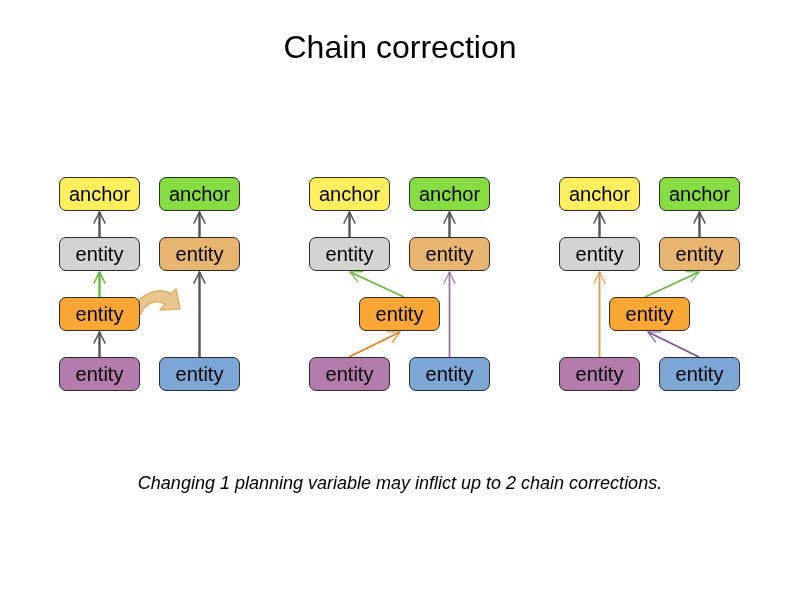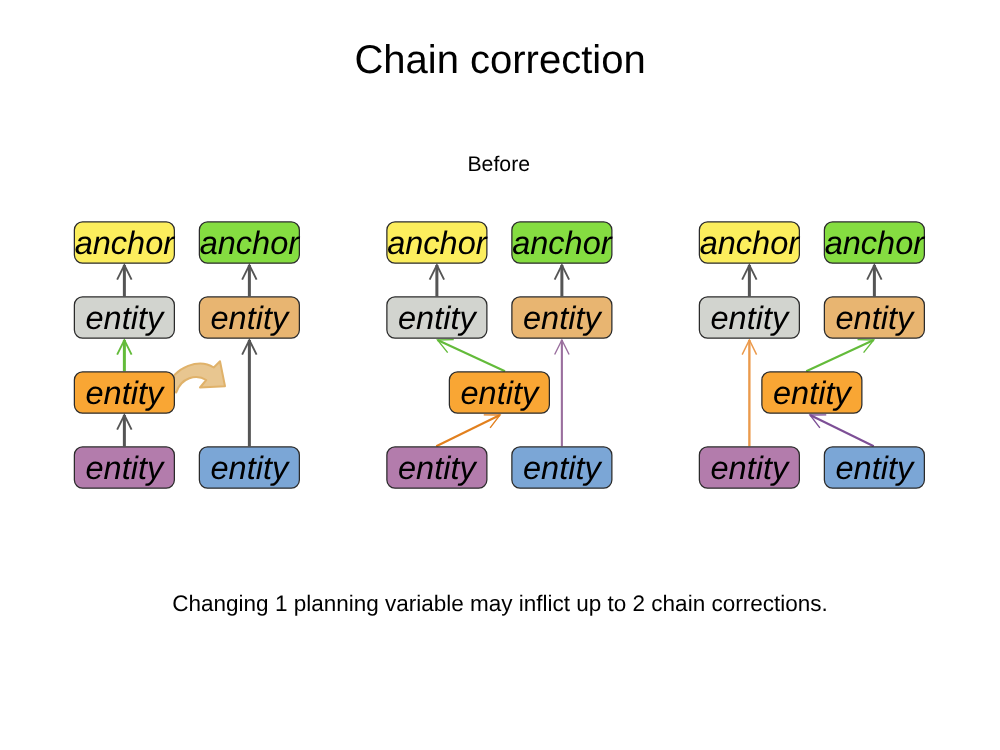--- a/index.html
+++ b/index.html
@@ -42,55 +42,54 @@
   }
   .caption {
     position: absolute;
     left: 0;
     top: 470px;
     width: 800px;
     text-align: center;
     font-size: 18px;
     color: #000;
     line-height: 26px;
+    font-style: italic;
   }
   .node {
     position: absolute;
     box-sizing: border-box;
     border: 1.3px solid #2b2b2b;
     border-radius: 7px;
-    font-size: 26px;
+    font-size: 20px;
     line-height: 1;
     display: flex;
     align-items: center;
     justify-content: center;
     color: #000;
     z-index: 3;
-    font-style: italic;
   }
   svg.edges {
     position: absolute;
     left: 0; top: 0;
     width: 800px;
     height: 600px;
     z-index: 2;
     overflow: visible;
   }
   .curve-arrow {
     z-index: 4;
   }
 </style>
 </head>
 <body>
 
 <div id="stage">
 
   <div class="page-title">Chain correction</div>
 
-  <div class="section-label" style="left:329px; top:121px; width:140px;">Before</div>
 
 
   <svg class="edges" viewBox="0 0 800 600" id="edge-layer" aria-hidden="true">
       <g>
         <line x1="99.5" y1="237" x2="99.5" y2="212" stroke="#555555" stroke-width="2.4"></line>
         <path d="M 105.27132539055175 223.64868246783183 L 99.5 212 L 93.72867460944825 223.64868246783183" fill="none" stroke="#555555" stroke-width="1.488" stroke-linecap="butt"></path>
       </g>
       <g>
         <line x1="199.5" y1="237" x2="199.5" y2="212" stroke="#555555" stroke-width="2.4"></line>
         <path d="M 205.27132539055177 223.64868246783183 L 199.5 212 L 193.72867460944823 223.64868246783183" fill="none" stroke="#555555" stroke-width="1.488" stroke-linecap="butt"></path>

